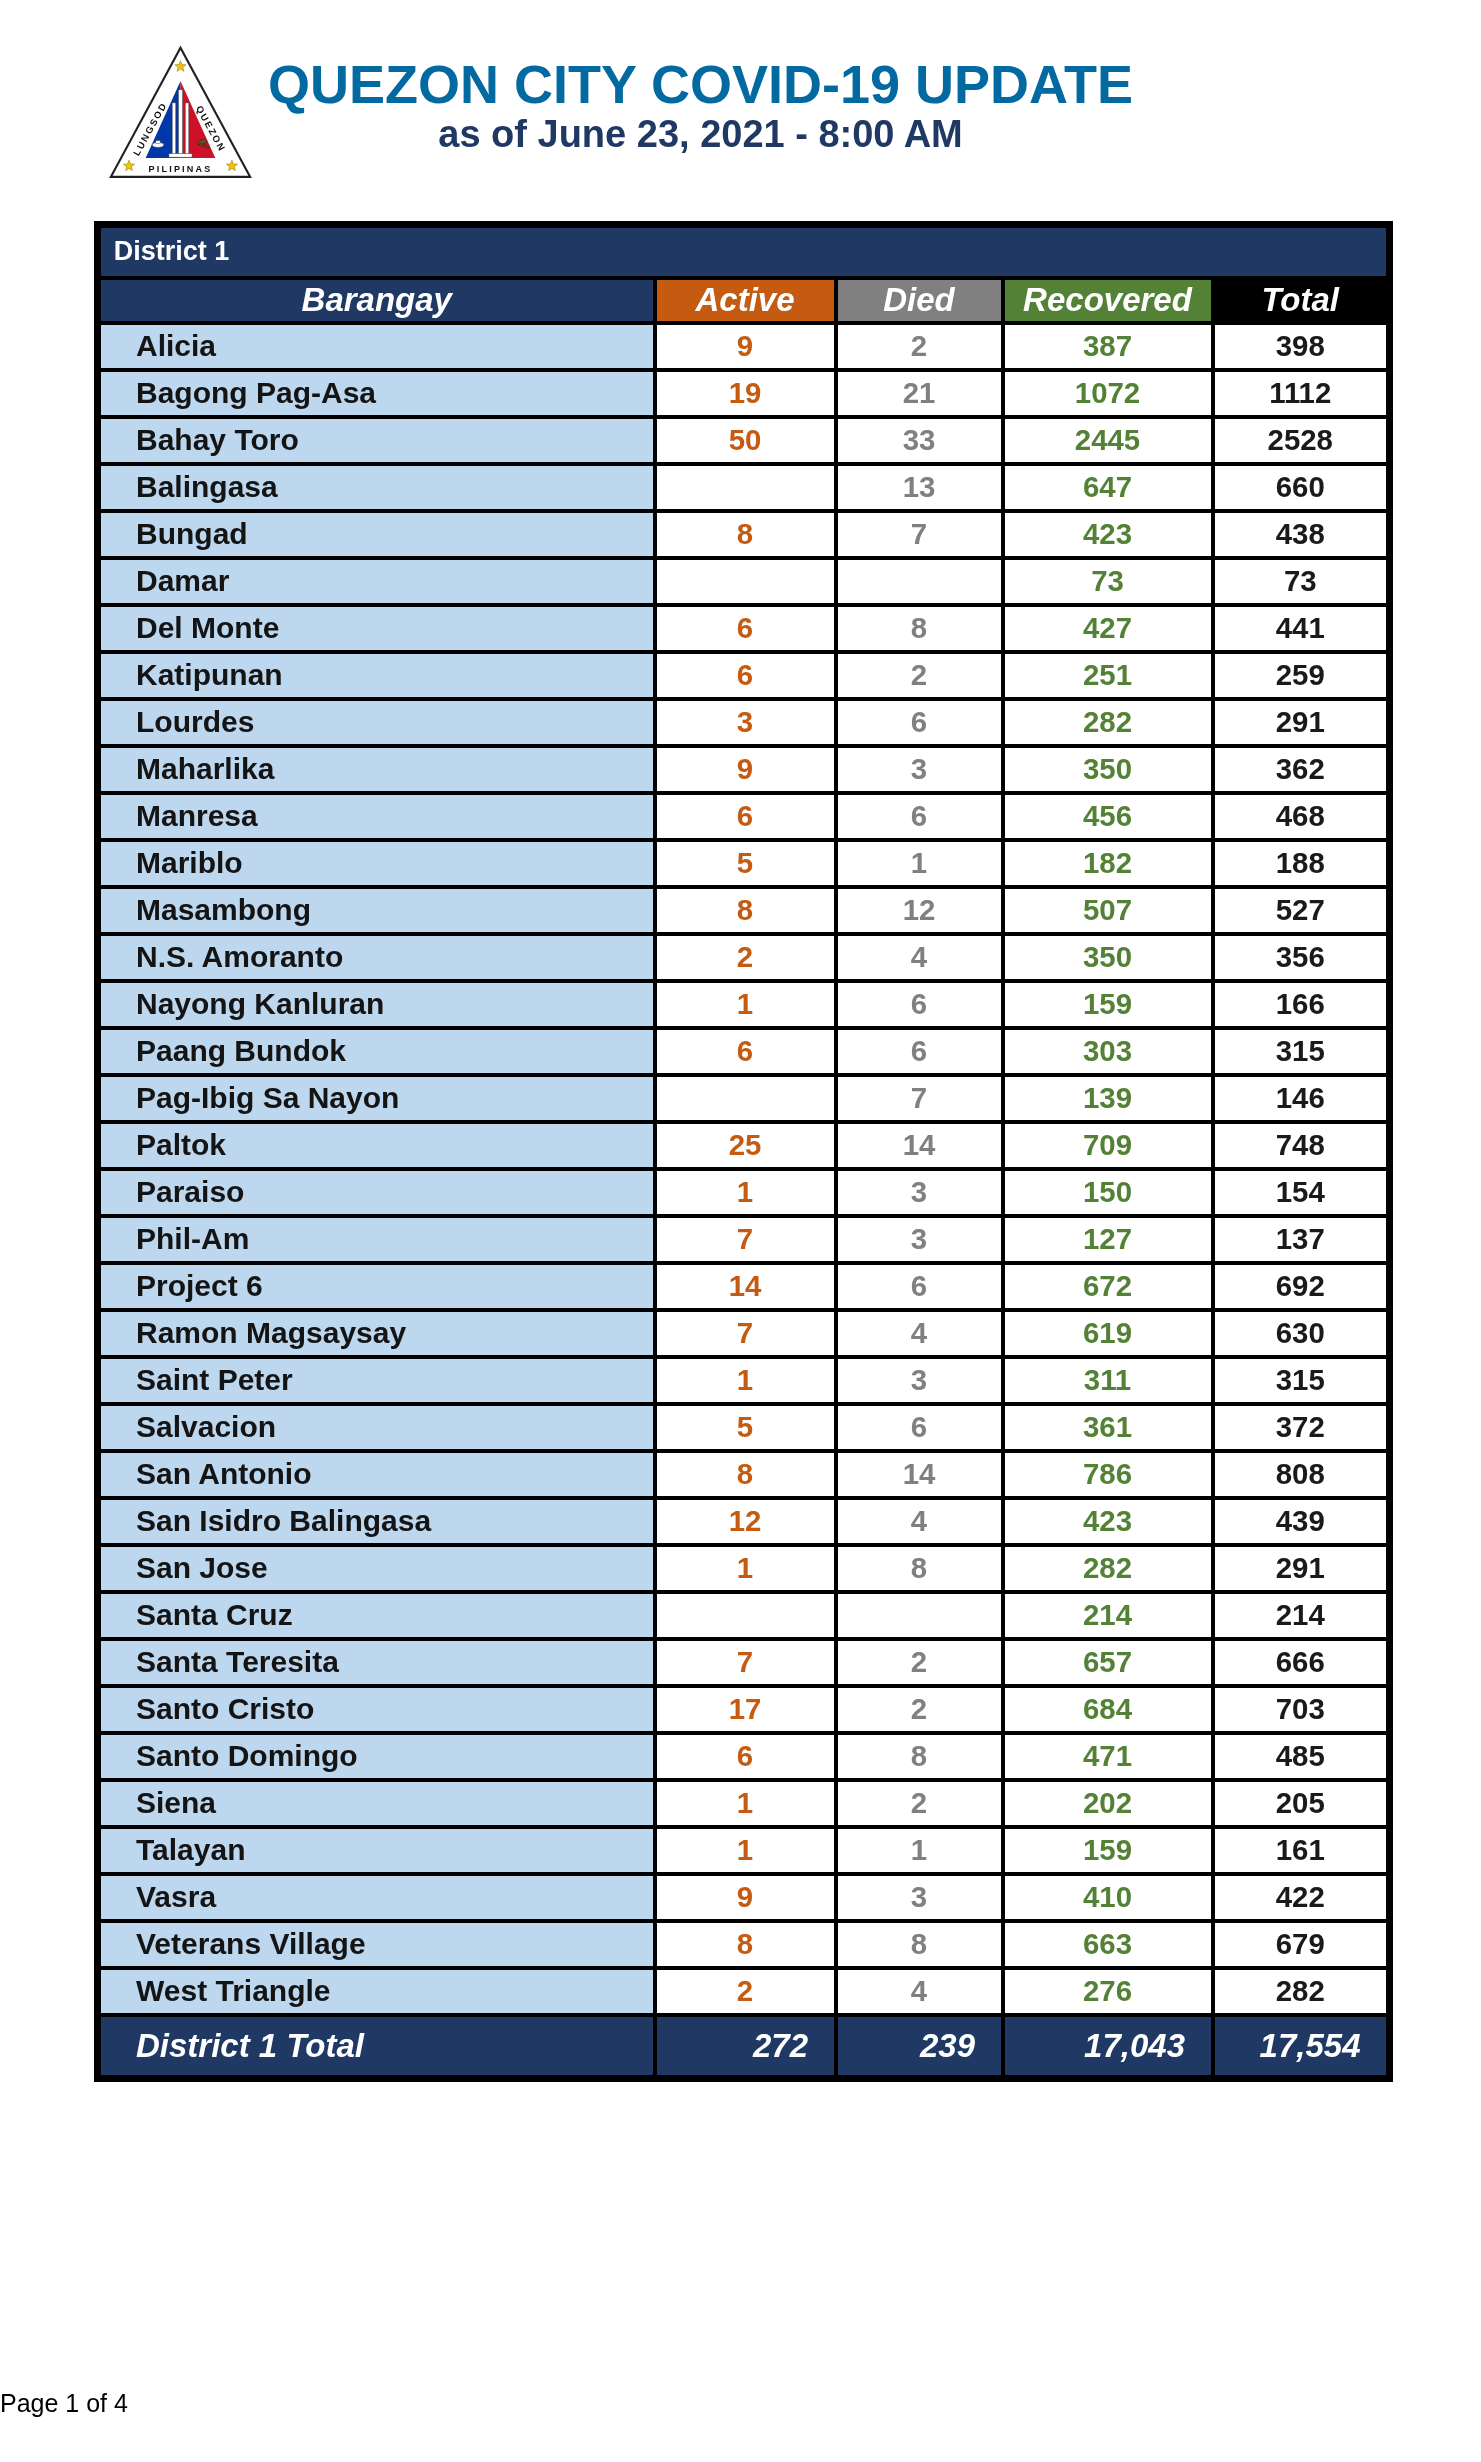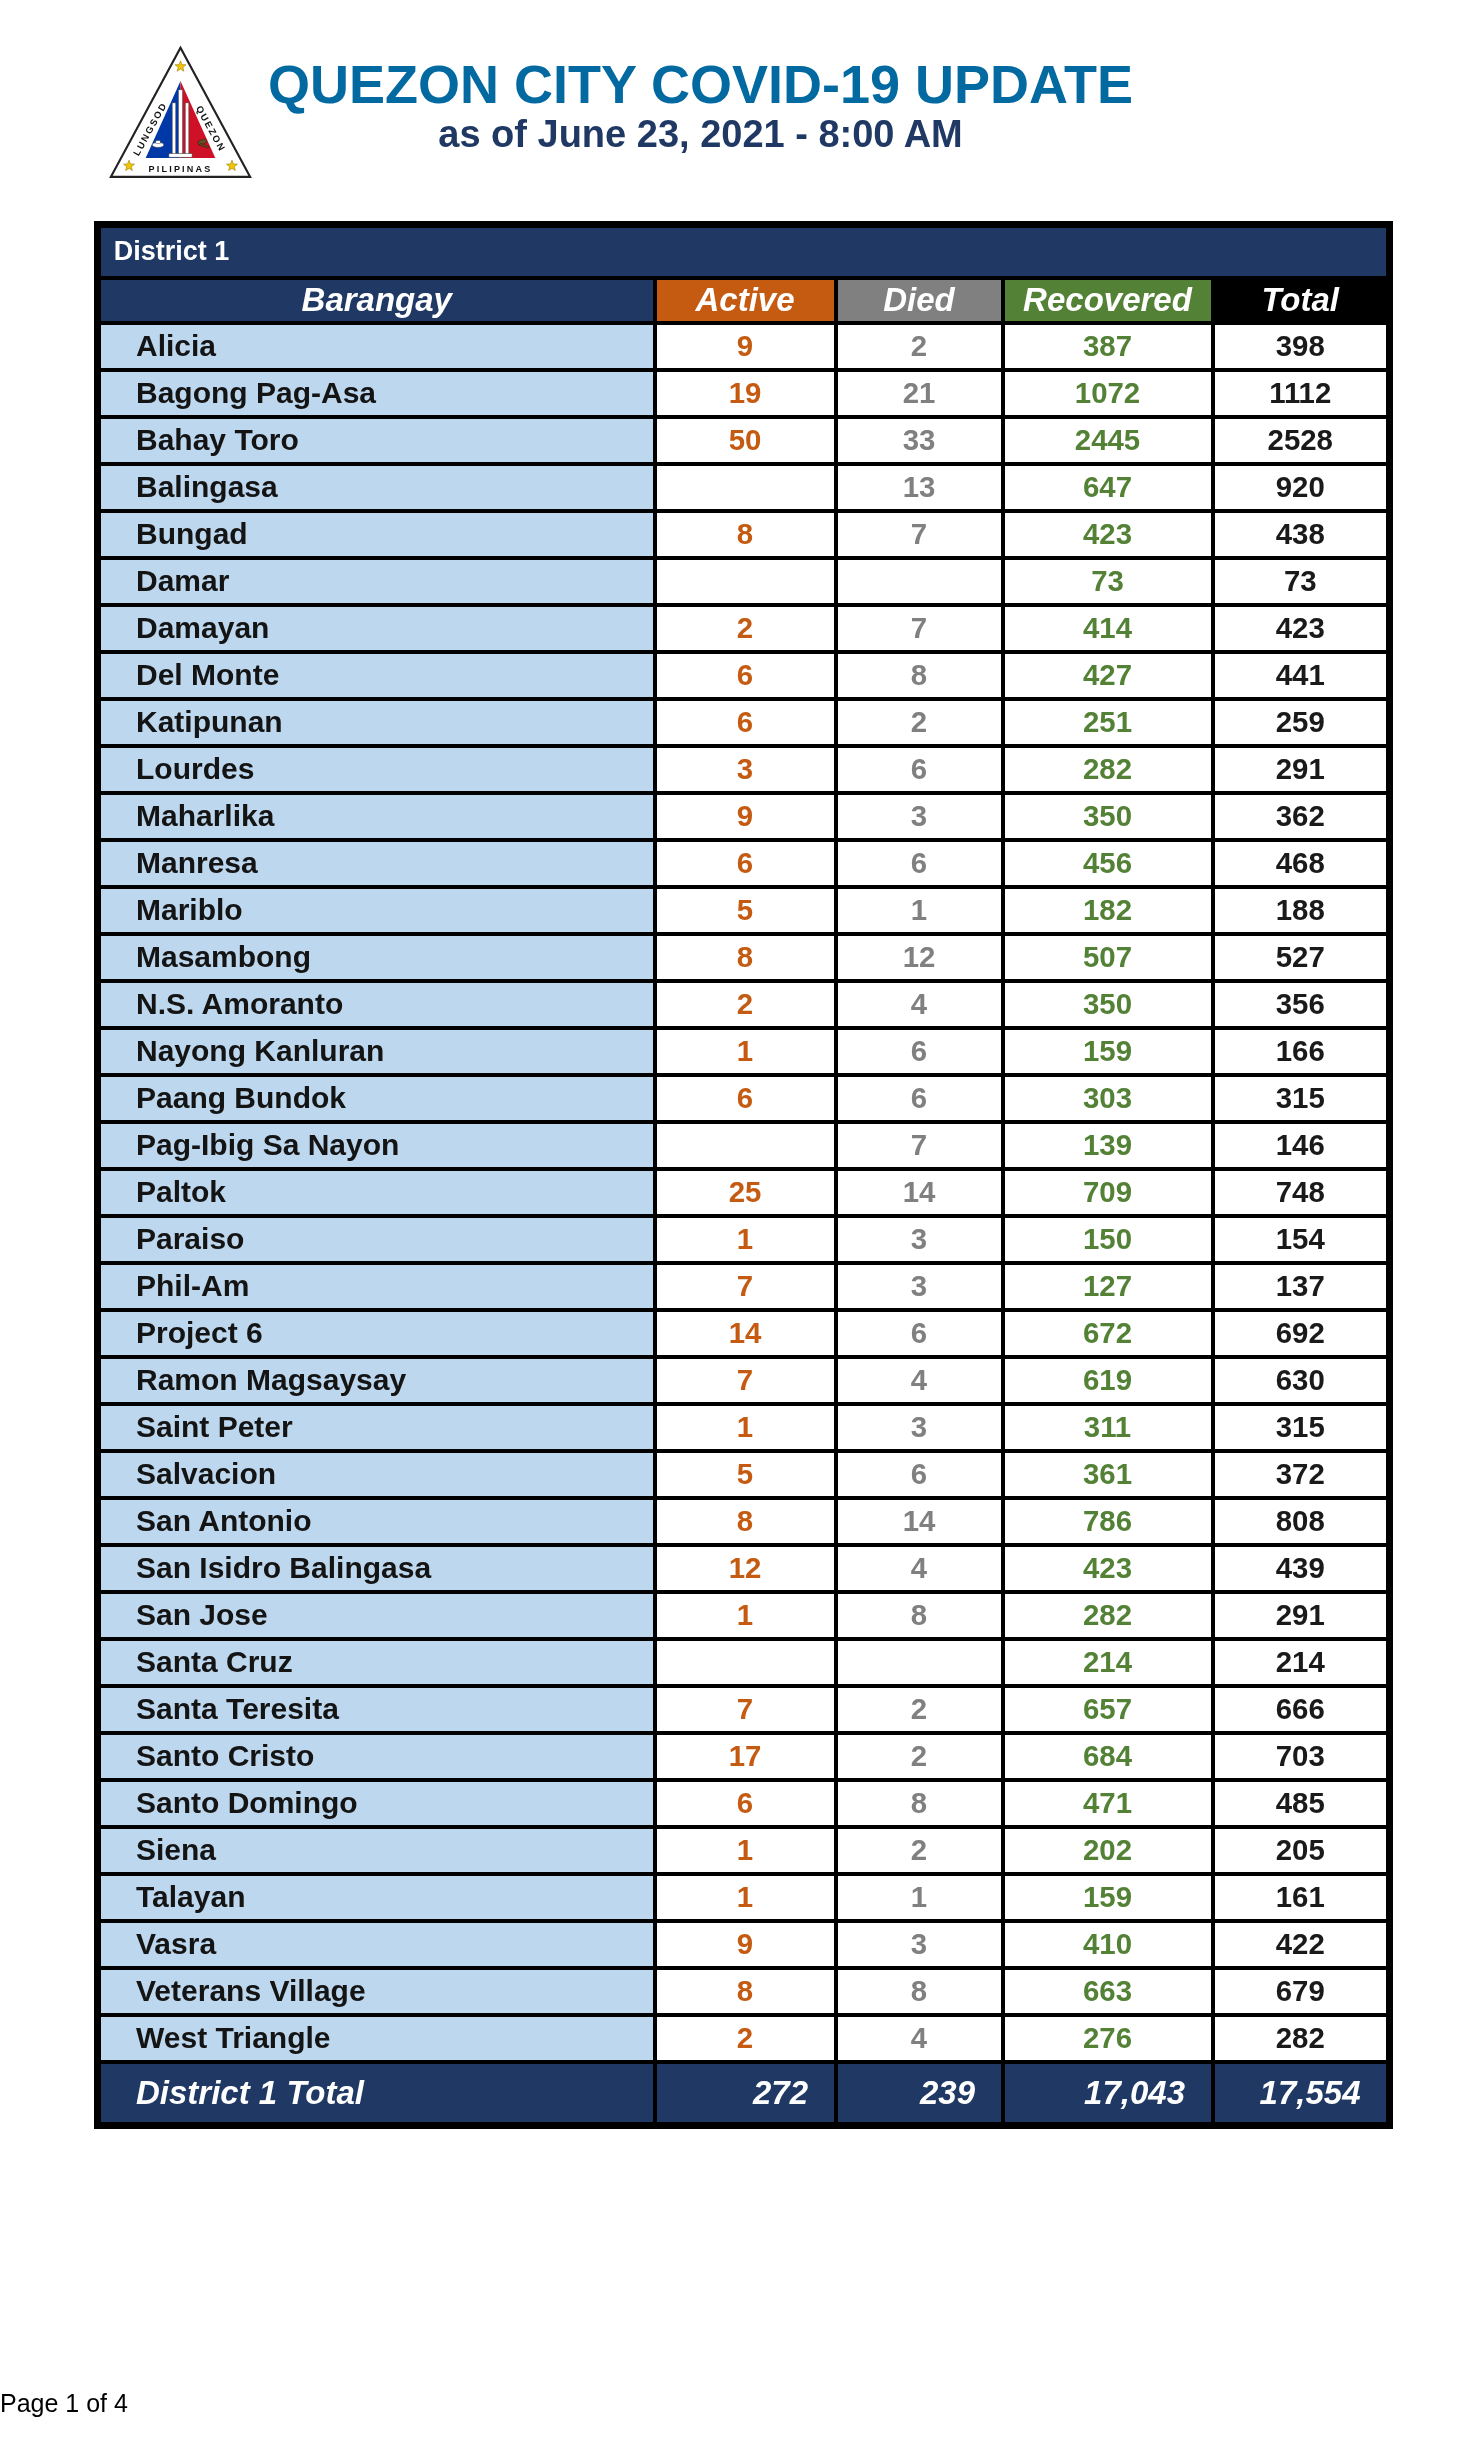--- a/index.html
+++ b/index.html
@@ -151,46 +151,39 @@
         <td class="num c-died">33</td>
         <td class="num c-recovered">2445</td>
         <td class="num c-total">2528</td>
       </tr>
 
       <tr class="data-row">
         <td class="name">Balingasa</td>
         <td class="num c-active"></td>
         <td class="num c-died">13</td>
         <td class="num c-recovered">647</td>
-        <td class="num c-total">920</td>
+        <td class="num c-total">660</td>
       </tr>
 
       <tr class="data-row">
         <td class="name">Bungad</td>
         <td class="num c-active">8</td>
         <td class="num c-died">7</td>
         <td class="num c-recovered">423</td>
         <td class="num c-total">438</td>
       </tr>
 
       <tr class="data-row">
         <td class="name">Damar</td>
         <td class="num c-active"></td>
         <td class="num c-died"></td>
         <td class="num c-recovered">73</td>
         <td class="num c-total">73</td>
       </tr>
 
-      <tr class="data-row">
-        <td class="name">Damayan</td>
-        <td class="num c-active">2</td>
-        <td class="num c-died">7</td>
-        <td class="num c-recovered">414</td>
-        <td class="num c-total">423</td>
-      </tr>
 
       <tr class="data-row">
         <td class="name">Del Monte</td>
         <td class="num c-active">6</td>
         <td class="num c-died">8</td>
         <td class="num c-recovered">427</td>
         <td class="num c-total">441</td>
       </tr>
 
       <tr class="data-row">

